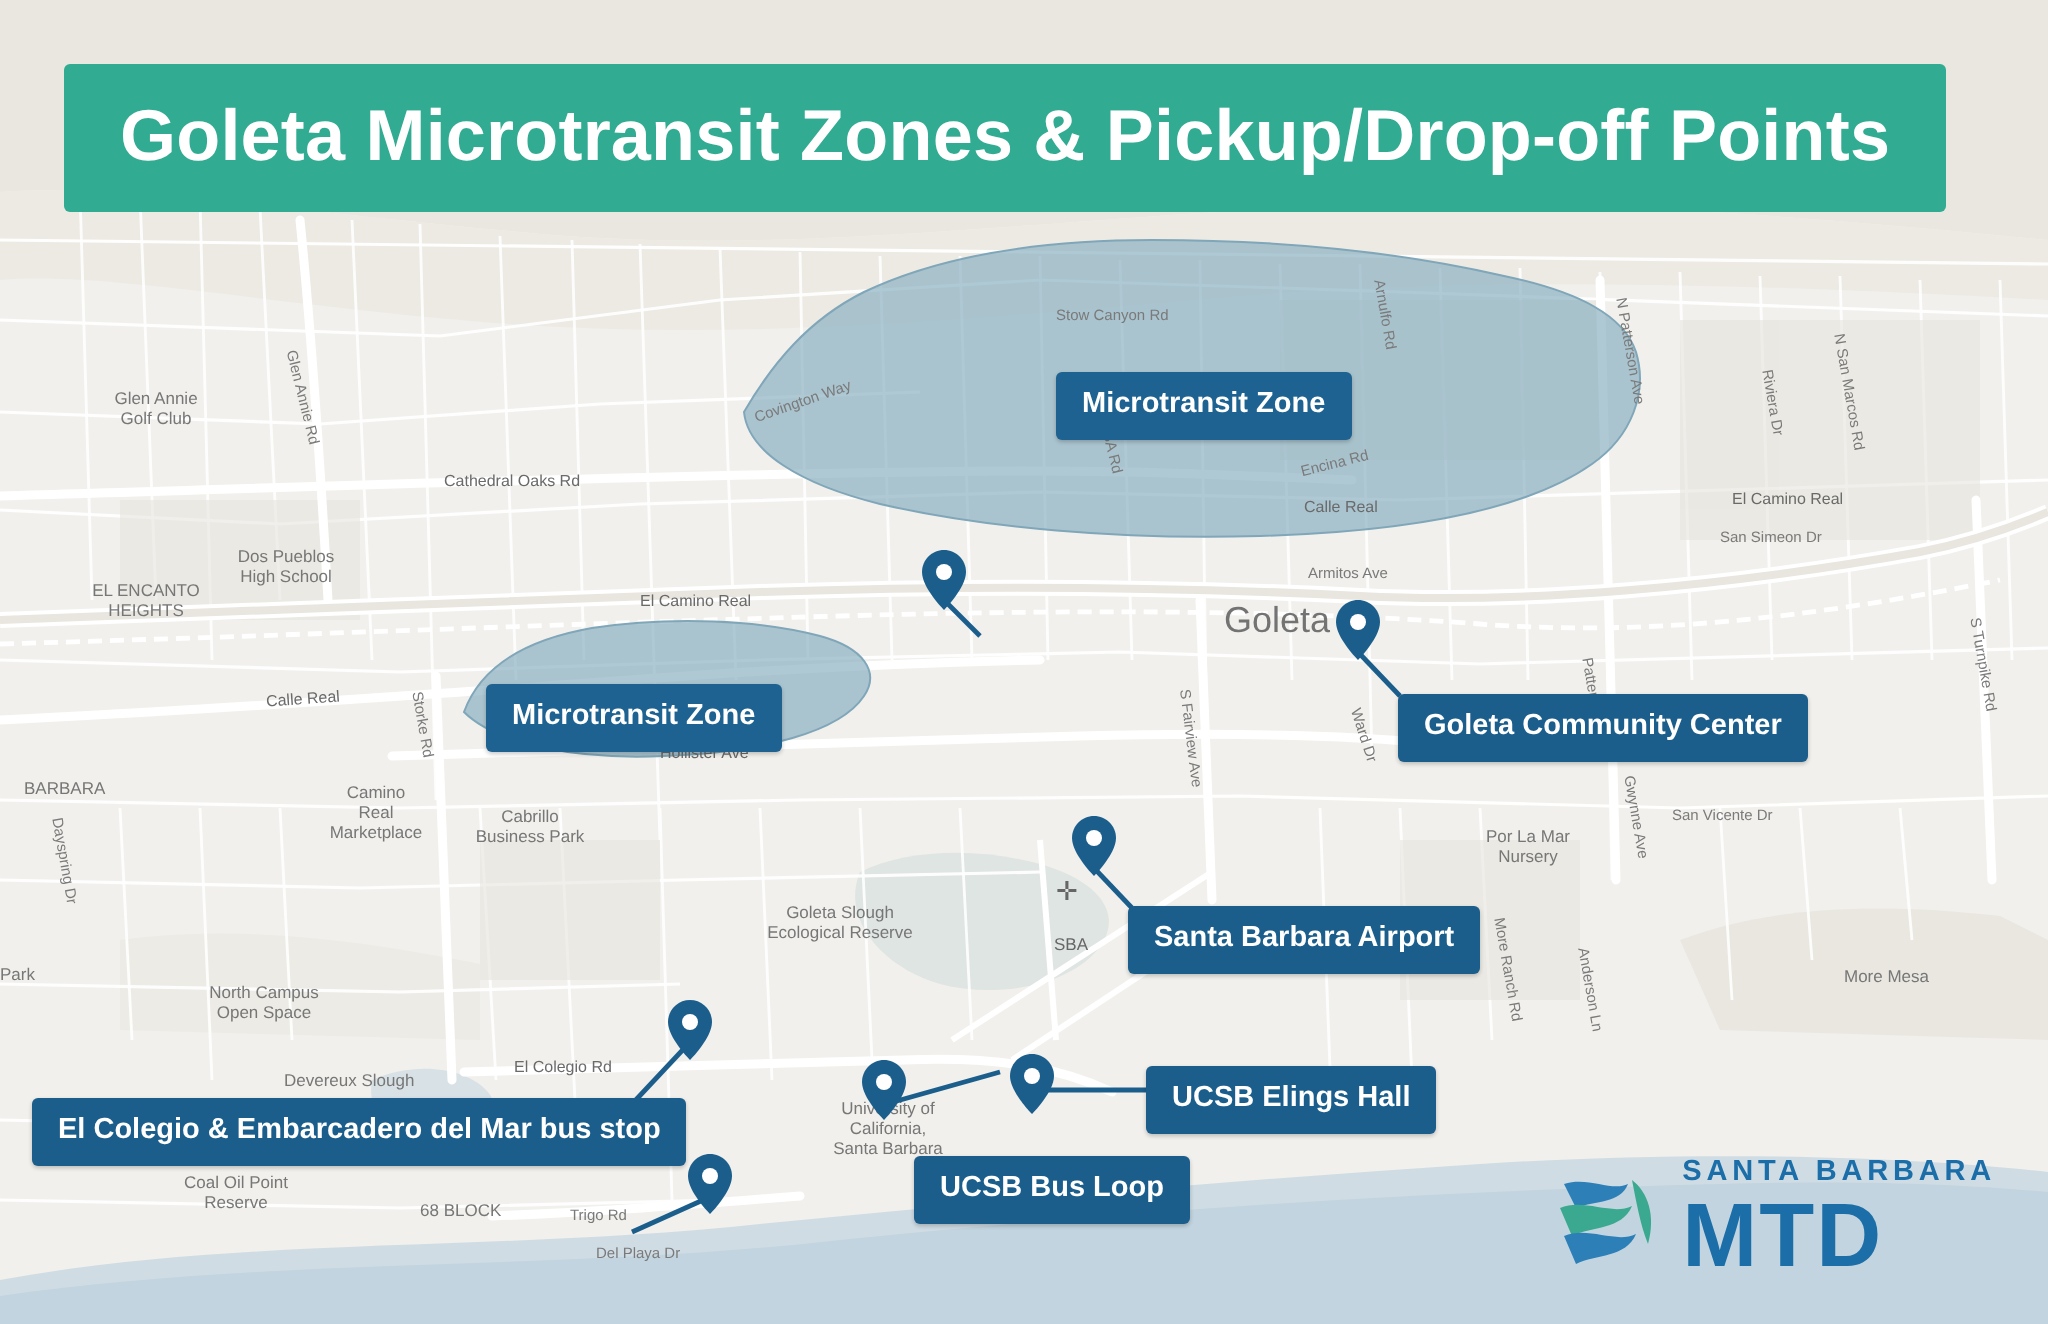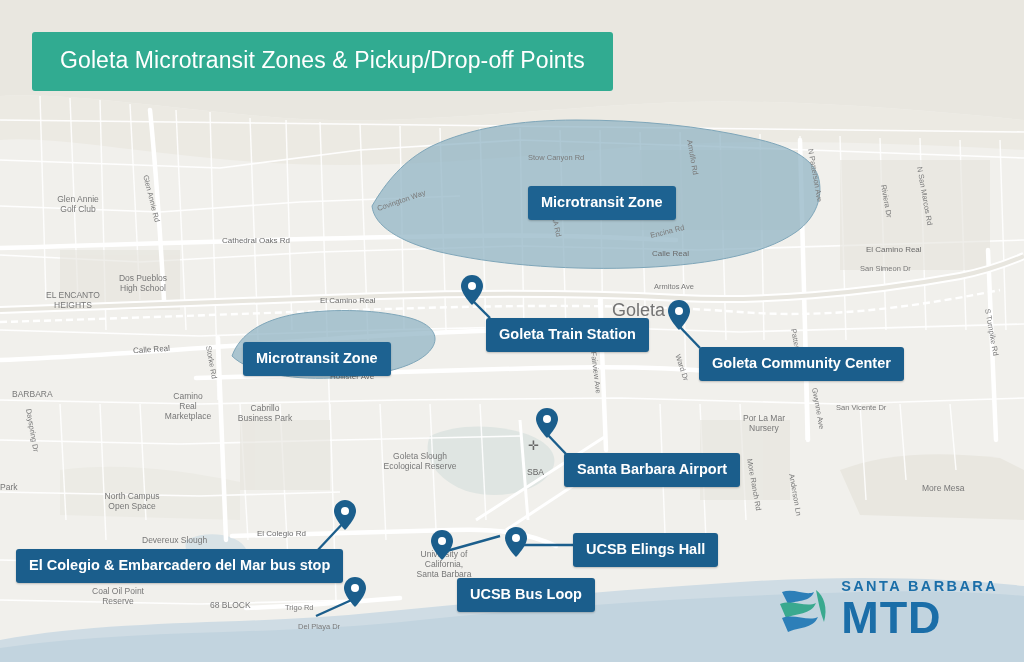--- a/index.html
+++ b/index.html
@@ -29,22 +29,22 @@
 
   
   .title-banner {
     position: absolute;
     left: 32px;
     top: 32px;
     background: #31ab91;
     color: #ffffff;
     padding: 16px 28px 18px 28px;
     border-radius: 3px;
-    font-size: 23px;
-    font-weight: normal;
+    font-size: 36px;
+    font-weight: bold;
     letter-spacing: 0.1px;
     line-height: 1.1;
     white-space: nowrap;
   }
 
   
   .label-box {
     position: absolute;
     background: #1b5e8c;
     color: #ffffff;
@@ -350,21 +350,20 @@
       <svg viewBox="0 0 22 30">
           <path d="M11 0C4.9 0 0 4.9 0 11c0 8 11 19 11 19s11-11 11-19C22 4.9 17.1 0 11 0z" fill="#1b5e8c"></path>
           <circle cx="11" cy="11" r="4" fill="#ffffff"></circle>
         </svg>
     </div>
   </div>
 
   <div class="label-box zone-box" style="left:528px; top:186px;">Microtransit Zone</div>
   <div class="label-box zone-box" style="left:243px; top:342px;">Microtransit Zone</div>
 
-  <div class="label-box" style="left:486px; top:318px;">Goleta Train Station</div>
   <div class="label-box" style="left:699px; top:347px;">Goleta Community Center</div>
   <div class="label-box" style="left:564px; top:453px;">Santa Barbara Airport</div>
   <div class="label-box" style="left:457px; top:578px;">UCSB Bus Loop</div>
   <div class="label-box" style="left:573px; top:533px;">UCSB Elings Hall</div>
   <div class="label-box" style="left:16px; top:549px;">El Colegio &amp; Embarcadero del Mar bus stop</div>
 
   <div class="title-banner">Goleta Microtransit Zones &amp; Pickup/Drop-off Points</div>
 
   <div class="mtd-logo">
     <svg class="mtd-mark" viewBox="0 0 56 54">

